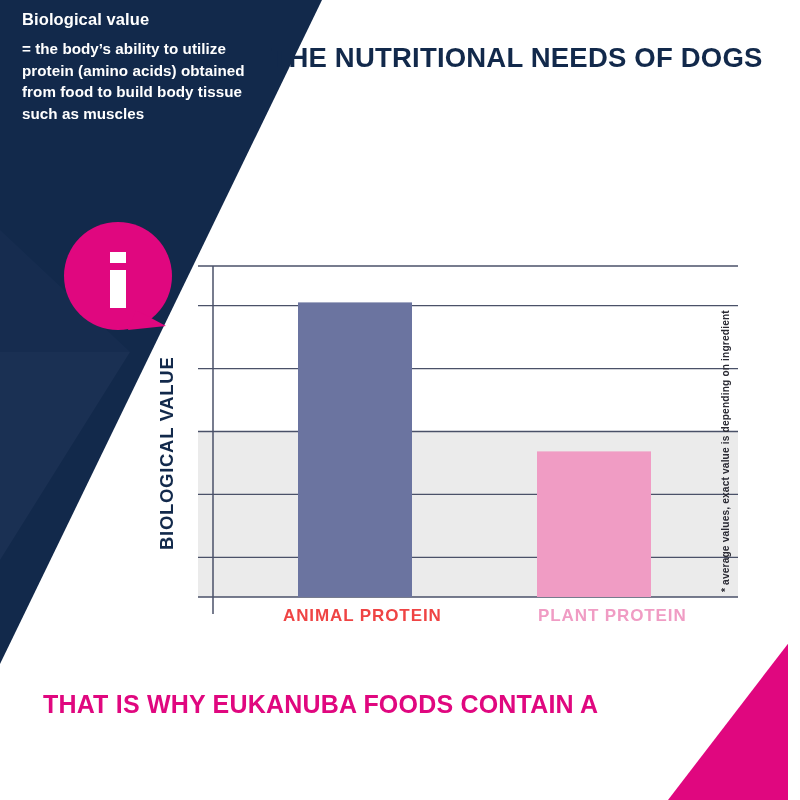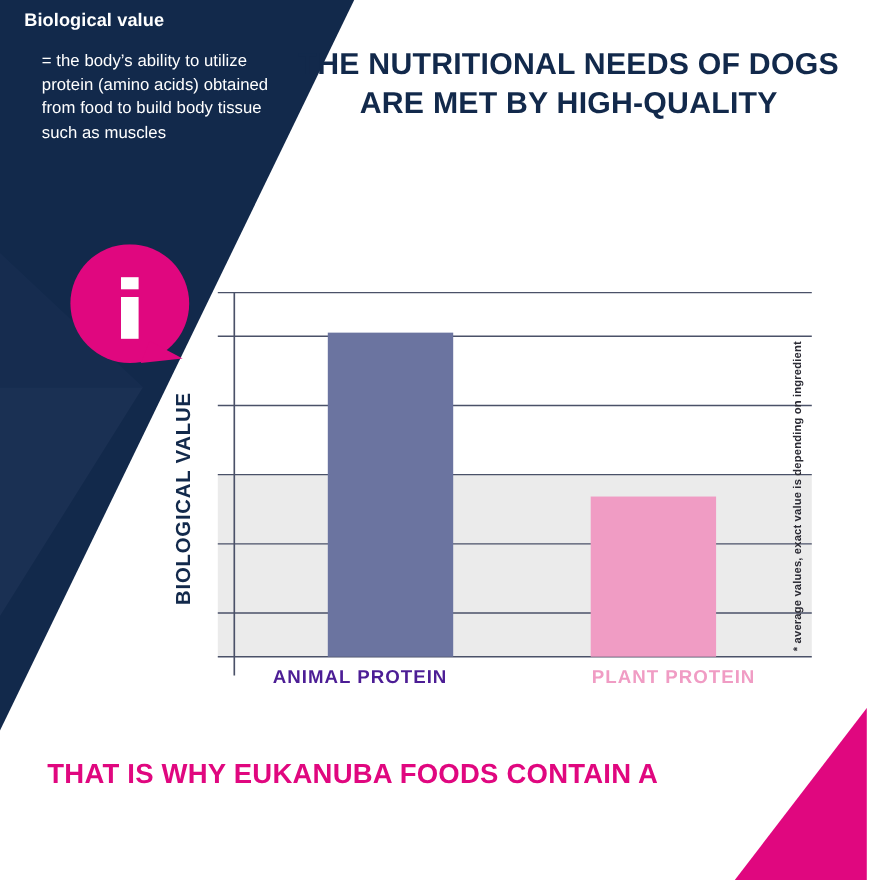--- a/index.html
+++ b/index.html
@@ -21,21 +21,21 @@
   
   #info-panel{
     position:absolute;left:22px;top:10px;width:238px;
     color:#ffffff;z-index:6;
   }
   #info-title{
     font-size:16.5px;font-weight:bold;letter-spacing:.1px;
     margin:0 0 9px 0;line-height:1.15;
   }
   #info-body{
-    font-size:15.2px;line-height:1.42;font-weight:400;margin:16px;
+    font-size:15.2px;line-height:1.42;font-weight:700;margin:0;
     letter-spacing:.05px;
   }
 
   
   #info-bubble{
     position:absolute;left:62px;top:222px;width:116px;height:118px;z-index:7;
   }
   #info-bubble svg{display:block;}
 
   
@@ -112,21 +112,20 @@
     <svg width="116" height="118" viewBox="0 0 116 118" aria-hidden="true">
       <circle cx="56" cy="54" r="54" fill="#e0077f"></circle>
       <polygon points="74,88 104,104 66,108" fill="#e0077f"></polygon>
       <rect x="48" y="30" width="16" height="11" fill="#ffffff"></rect>
       <rect x="48" y="48" width="16" height="38" fill="#ffffff"></rect>
     </svg>
   </div>
 
   <div id="headline">
     <span class="hl-line">THE NUTRITIONAL NEEDS OF DOGS</span>
-    <span class="hl-line">ARE MET BY HIGH-QUALITY</span>
   </div>
 
   <div id="chart">
     <svg width="600" height="378" viewBox="0 0 600 378" aria-hidden="true">
 
       <rect id="band" x="28" y="169.5" width="540" height="165.5" fill="#ebebeb"></rect>
 
       <line x1="28" y1="4.0" x2="568" y2="4.0" stroke="#4a5168" stroke-width="1.3"></line>
       <line x1="28" y1="43.7" x2="568" y2="43.7" stroke="#4a5168" stroke-width="1.3"></line>
       <line x1="28" y1="106.6" x2="568" y2="106.6" stroke="#4a5168" stroke-width="1.3"></line>
@@ -141,21 +140,21 @@
       <rect id="bar-animal" x="128" y="40.4" width="114" height="294.6" fill="#6b74a0"></rect>
       <rect id="bar-plant" x="367" y="189.4" width="114" height="145.6" fill="#f09cc4"></rect>
     </svg>
   </div>
 
   <div id="y-axis-wrap">
     <span class="rot">BIOLOGICAL VALUE</span>
   </div>
 
   <div id="cat-labels">
-    <span class="cat-label" id="cat-animal" style="color: #4c1d95;">ANIMAL PROTEIN</span>
+    <span class="cat-label" id="cat-animal" style="color: #ef4444; margin-left: 35px;">ANIMAL PROTEIN</span>
     <span class="cat-label" id="cat-plant" style="color: rgb(240, 156, 196);">PLANT PROTEIN</span>
   </div>
 
   <div id="footnote-wrap">
     <span class="rot">*  average values, exact value is depending on ingredient</span>
   </div>
 
   <div id="bottom-statement">
     <span class="bs-line">THAT IS WHY EUKANUBA FOODS CONTAIN A</span>
   </div>

